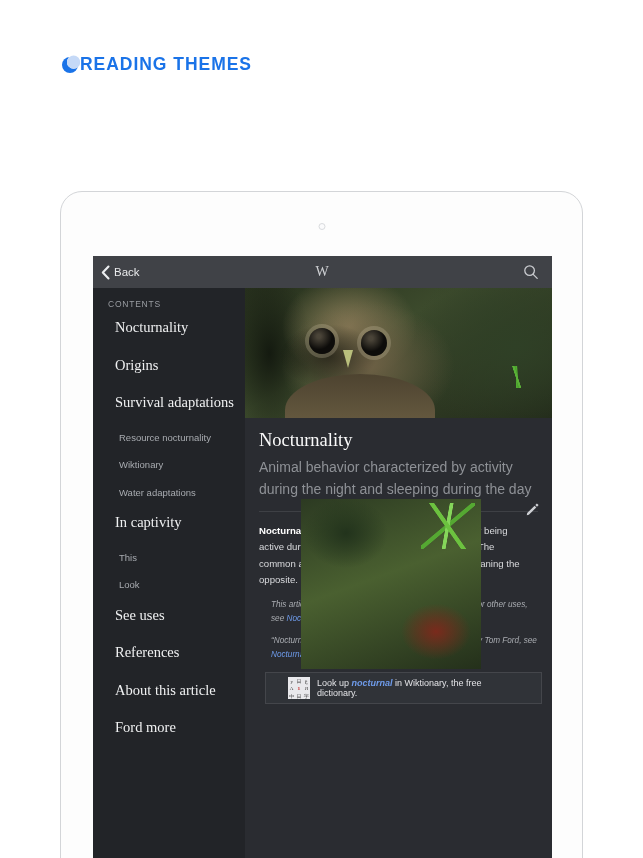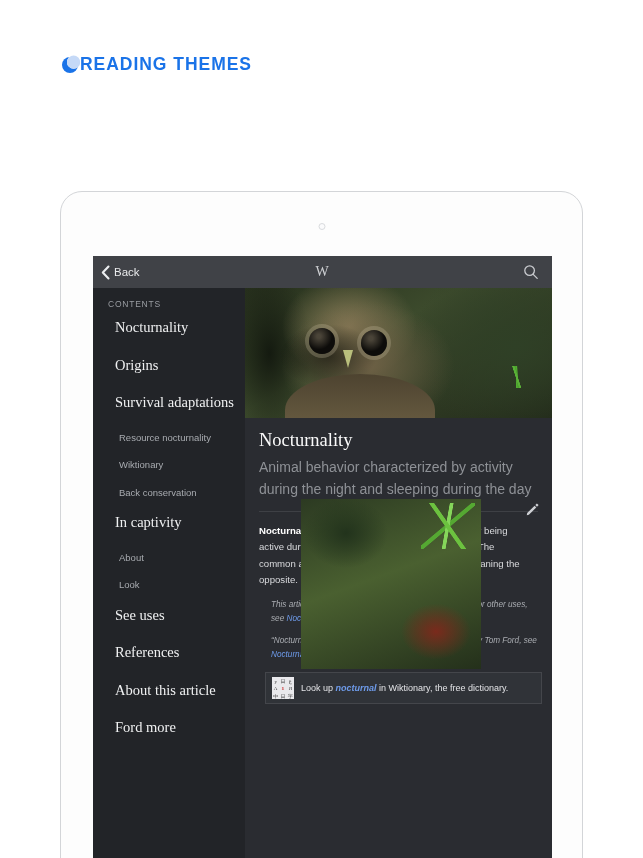--- a/index.html
+++ b/index.html
@@ -154,21 +154,21 @@
   .hatnote {
     margin-top: 9px; font-size: 8.2px; font-style: italic;
     color: #a9acb1; line-height: 1.7; padding-left: 12px; max-width: 280px;
   }
   .hatnote .lnk { color: #6e9bea; font-style: italic; }
   .hatnote + .hatnote { margin-top: 8px; }
 
   .wikt-box {
     margin: 11px 0 0 6px; width: 277px;
     border: 1px solid #44464b; background: #303338;
-    display: flex; align-items: center; gap: 7px; padding: 4px 6px;
+    display: flex; align-items: center; gap: 7px; padding: 4px 22px;
   }
   .wikt-logo {
     width: 22px; height: 22px; background: #e9e9ec; flex: 0 0 22px;
     display: grid; grid-template-columns: repeat(3, 1fr); grid-template-rows: repeat(3, 1fr);
     font-size: 5px; color: #333; align-items: center; justify-items: center;
     font-family: "Liberation Serif", serif;
   }
   .wikt-logo span:nth-child(5) { color: #c33; }
   .wikt-text { font-size: 9px; color: #e2e3e6; }
   .wikt-text i { color: #6e9bea; font-style: italic; font-weight: bold; }
@@ -233,23 +233,23 @@
       <div class="screen-body">
 
         <div class="sidebar">
           <div class="contents-label">CONTENTS</div>
 
           <div class="toc-item">Nocturnality</div>
           <div class="toc-item">Origins</div>
           <div class="toc-item">Survival adaptations</div>
           <div class="toc-sub">Resource nocturnality</div>
           <div class="toc-sub">Wiktionary</div>
-          <div class="toc-sub">Back conservation</div>
+          <div class="toc-sub">Water adaptations</div>
           <div class="toc-item">In captivity</div>
-          <div class="toc-sub">About</div>
+          <div class="toc-sub">This</div>
           <div class="toc-sub">Look</div>
           <div class="toc-item">See uses</div>
           <div class="toc-item">References</div>
           <div class="toc-item">About this article</div>
           <div class="toc-item">Ford more</div>
         </div>
 
         <div class="content">
 
           <div class="lead-photo">

